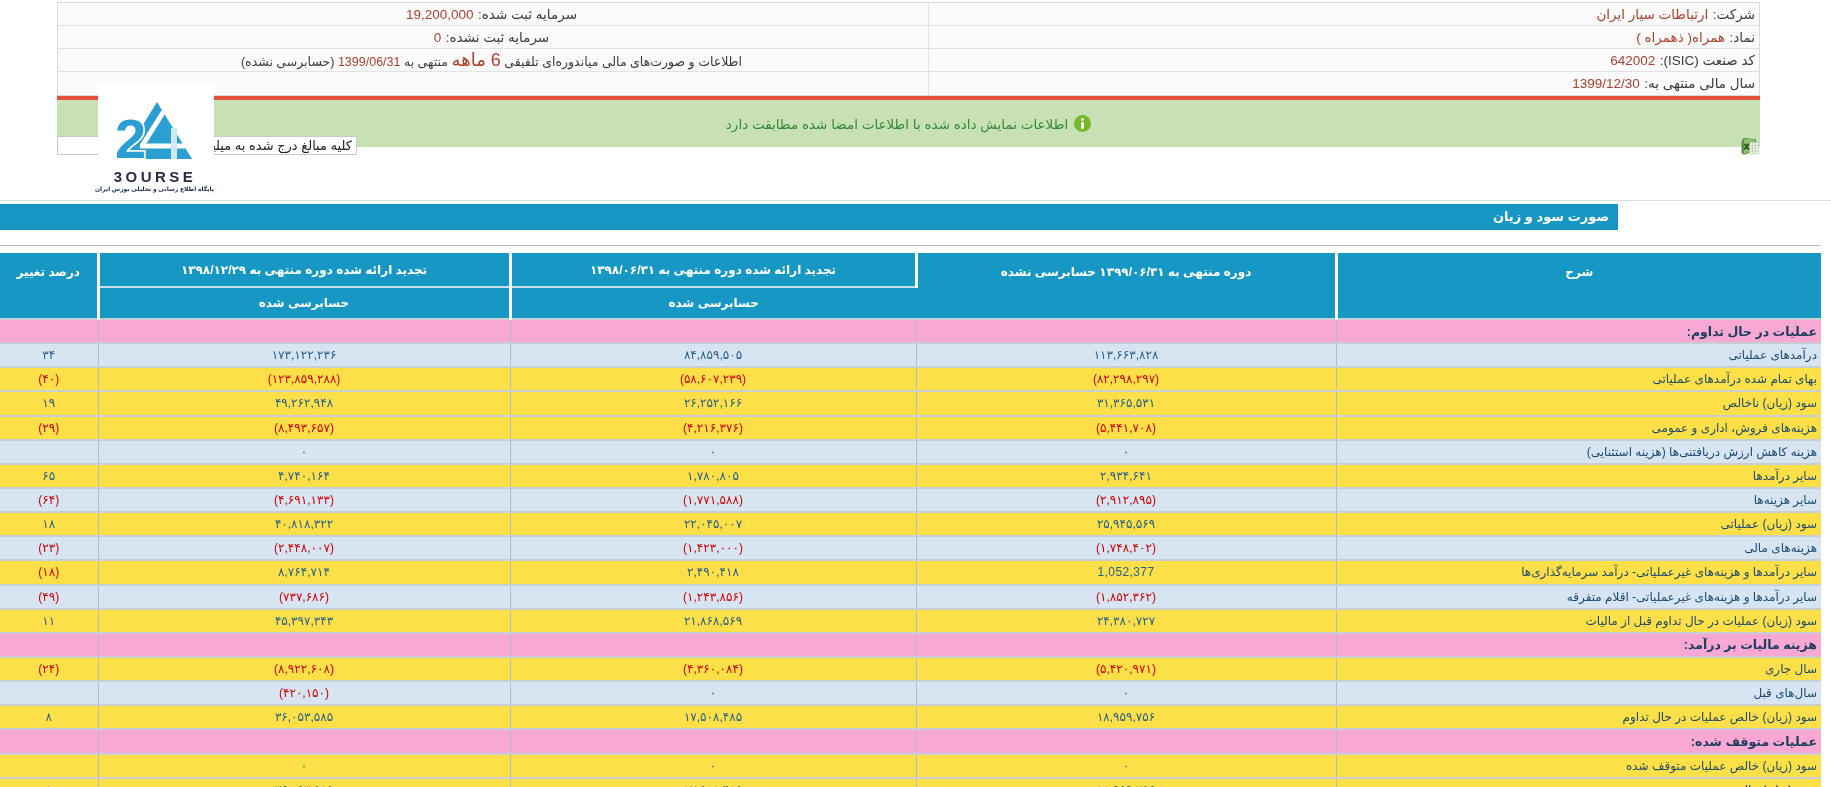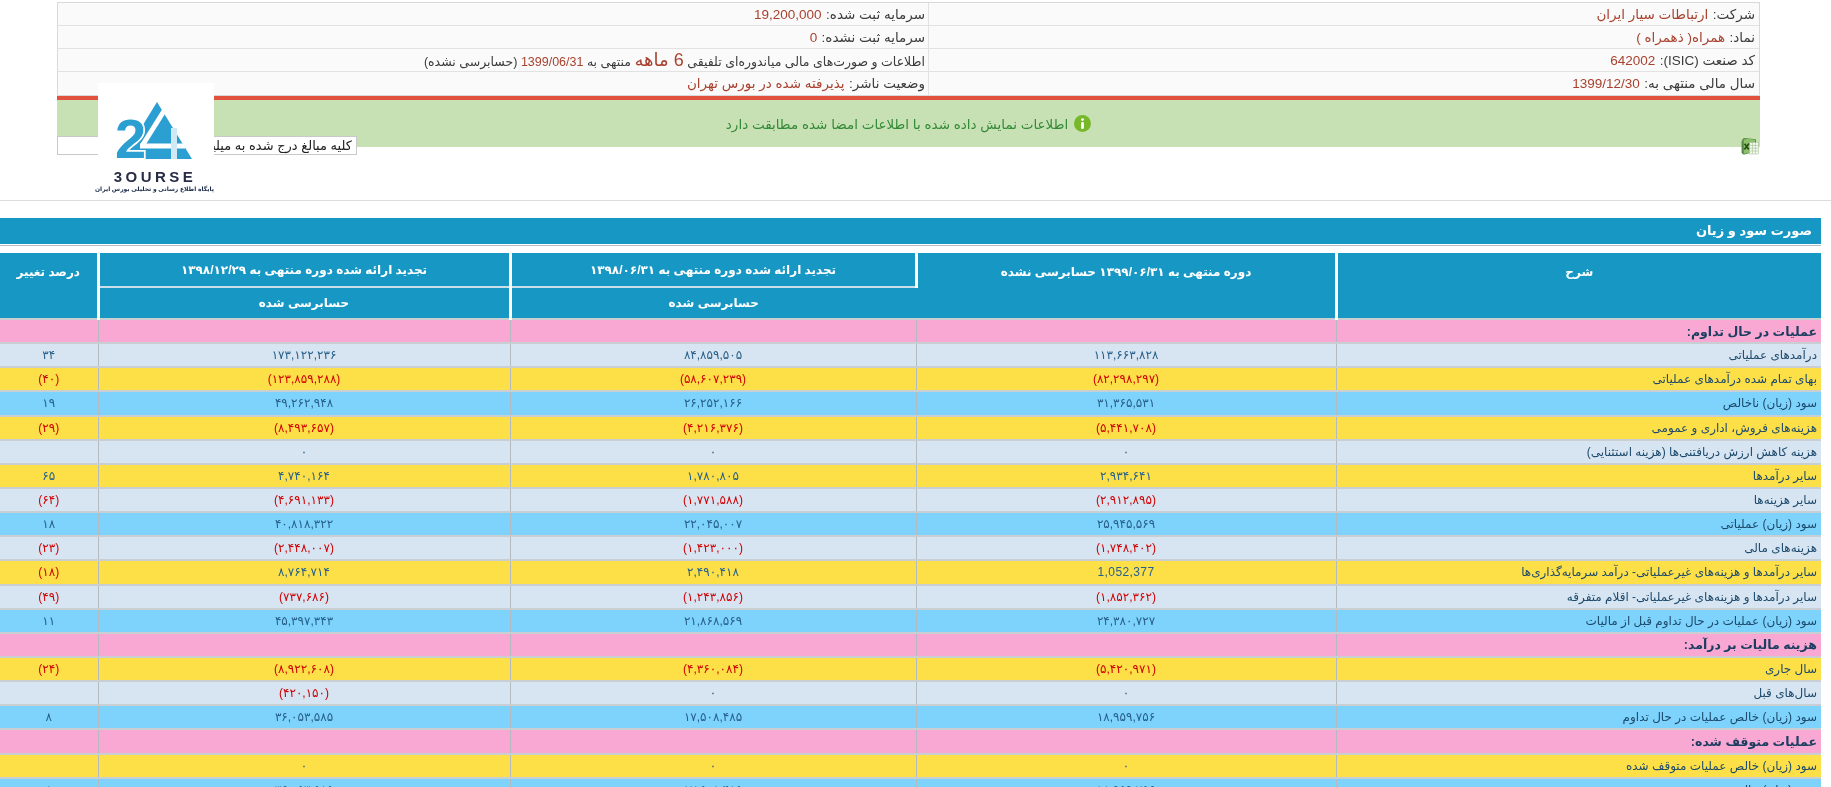--- a/index.html
+++ b/index.html
@@ -4,42 +4,42 @@
 *{margin:0;padding:0;box-sizing:border-box}
 html,body{width:1831px;height:787px;background:#fff;overflow:hidden;
  font-family:"Liberation Sans","DejaVu Sans",sans-serif}
 #page{position:relative;width:1831px;height:787px}
 
 #tophdr{position:absolute;left:57px;top:2px;width:1703px;height:94px;
  background:#fafafa;border:1px solid #d9d9d9;direction:rtl}
 #tophdr .row{height:23px;border-bottom:1px solid #e2e2e2;display:flex;direction:rtl}
 #tophdr .row:last-child{border-bottom:none}
 #tophdr .c1{width:831px;border-left:1px solid #e2e2e2;padding-right:4px;line-height:22px;white-space:nowrap}
-#tophdr .c2{width:870px;padding-right:3px;line-height:22px;text-align:right;white-space:nowrap;direction:rtl}
+#tophdr .c2{width:870px;padding-right:3px;line-height:22px;text-align:center;white-space:nowrap;direction:rtl}
 #tophdr .c2 .inner{display:inline-block;direction:rtl}
 .lab{color:#3b3b3b;font-size:13.5px}
 .val{color:#a8422f;font-size:13.5px}
 
 #redline{position:absolute;left:57px;top:96px;width:1703px;height:4px;background:#e2513b}
 #greenbar{position:absolute;left:57px;top:100px;width:1703px;height:47px;background:#c8e1b4;
  display:flex;align-items:center;justify-content:center;direction:rtl}
 #greenbar span{color:#338a37;font-size:13.5px;margin-right:6px}
 
 #amountbox{position:absolute;left:57px;top:136px;width:300px;height:19px;background:#fff;
  border:1px solid #c9c9c9;direction:rtl;text-align:right;padding-right:4px;
  font-size:13px;color:#222;line-height:17px;white-space:nowrap;overflow:hidden}
 
 #logo{position:absolute;left:98px;top:83px;width:116px;height:108px;background:#fff;z-index:5;
  text-align:center}
 #logo .brand{font-size:15px;font-weight:bold;color:#272d45;letter-spacing:3.5px;line-height:16px;white-space:nowrap;margin-left:-2px}
 #logo .tag{font-size:6px;font-weight:bold;color:#1a2a4a;direction:rtl;line-height:9px;white-space:nowrap}
 
 #grayline{position:absolute;left:0;top:200px;width:1831px;height:1px;background:#dcdcdc}
 
-#tbltitle{position:absolute;left:0;top:218px;width:1821px;height:26px;background:#1798c4;
+#tbltitle{position:absolute;left:0;top:204px;width:1618px;height:26px;background:#1798c4;
  color:#fff;font-weight:bold;font-size:13px;direction:rtl;text-align:right;
  padding-right:9px;line-height:26px}
 #topborder{position:absolute;left:0;top:245px;width:1821px;height:1px;background:#b4bcc0}
 #main{position:absolute;left:0;top:253px;width:1821px;border-collapse:collapse;direction:rtl;
  table-layout:fixed}
 #main col.csharh{width:485px}
 #main col.cd1{width:420px}
 #main col.cd2{width:406px}
 #main col.cd3{width:412px}
 #main col.cpct{width:98px}
@@ -49,42 +49,41 @@
 #main th.top{height:34px;vertical-align:middle}
 #main th.span2{height:46px;vertical-align:top;line-height:23px}
 #main th.sub{height:23px;border-top:2px solid #c9dfe9}
 #main td{height:24.15px;font-size:12px;color:#27608a;text-align:center;vertical-align:middle;
  border-top:2px solid #c9ced3;border-right:1px solid #b3bac0;padding:0;overflow:hidden;white-space:nowrap}
 #main td:first-child{border-right:none}
 #main tr td.lbl{text-align:right;padding-right:4px;color:#1d4a6c}
 #main tr.sec td{background:#f9a8d4;font-weight:bold;color:#1b3e60;font-size:12.5px}
 #main tr.blue td{background:#d7e5f2}
 #main tr.gray td{background:#fde047}
-#main tr.yellow td{background:#7dd3fc}
+#main tr.yellow td{background:#fde047}
 #main td.neg{color:#d10000}
 #main td:not(.lbl){letter-spacing:0.4px}
 </style></head>
 <body>
 <div id="page">
  <div id="tophdr">
   <div class="row">
         <div class="c1"><span class="lab">شرکت:</span> <span class="val">ارتباطات سیار ایران</span></div>
         <div class="c2"><span class="inner"><span class="lab">سرمایه ثبت شده:</span> <span class="val">19,200,000</span></span></div>
       </div>
   <div class="row">
         <div class="c1"><span class="lab">نماد:</span> <span class="val">همراه( ذهمراه )</span></div>
         <div class="c2"><span class="inner"><span class="lab">سرمایه ثبت نشده:</span> <span class="val">0</span></span></div>
       </div>
   <div class="row">
         <div class="c1"><span class="lab">کد صنعت (ISIC):</span> <span class="val">642002</span></div>
         <div class="c2"><span class="inner" style="font-size:12.5px"><span class="lab" style="font-size:12.5px">اطلاعات و صورت‌های مالی میاندوره‌ای تلفیقی <span class="val" style="font-size:18px">6 ماهه</span> منتهی به <span class="val" style="font-size:12.5px">1399/06/31</span> (حسابرسی نشده)</span></span></div>
       </div>
   <div class="row">
         <div class="c1"><span class="lab">سال مالی منتهی به:</span> <span class="val">1399/12/30</span></div>
-        <div class="c2"><span class="inner"><span class="lab">وضعیت ناشر:</span> <span class="val">پذیرفته شده در بورس تهران</span></span></div>
       </div>
  </div>
  <div id="redline"></div>
  <div id="greenbar">
   <svg width="17" height="17" viewBox="0 0 17 17">
         <circle cx="8.5" cy="8.5" r="8.5" fill="#76b82a"></circle>
         <rect x="7.1" y="3.2" width="2.8" height="2.8" rx="1.4" fill="#fff"></rect>
         <rect x="7.1" y="7" width="2.8" height="7" rx="1.2" fill="#fff"></rect>
       </svg>
   <span>اطلاعات نمایش داده شده با اطلاعات امضا شده مطابقت دارد</span>

